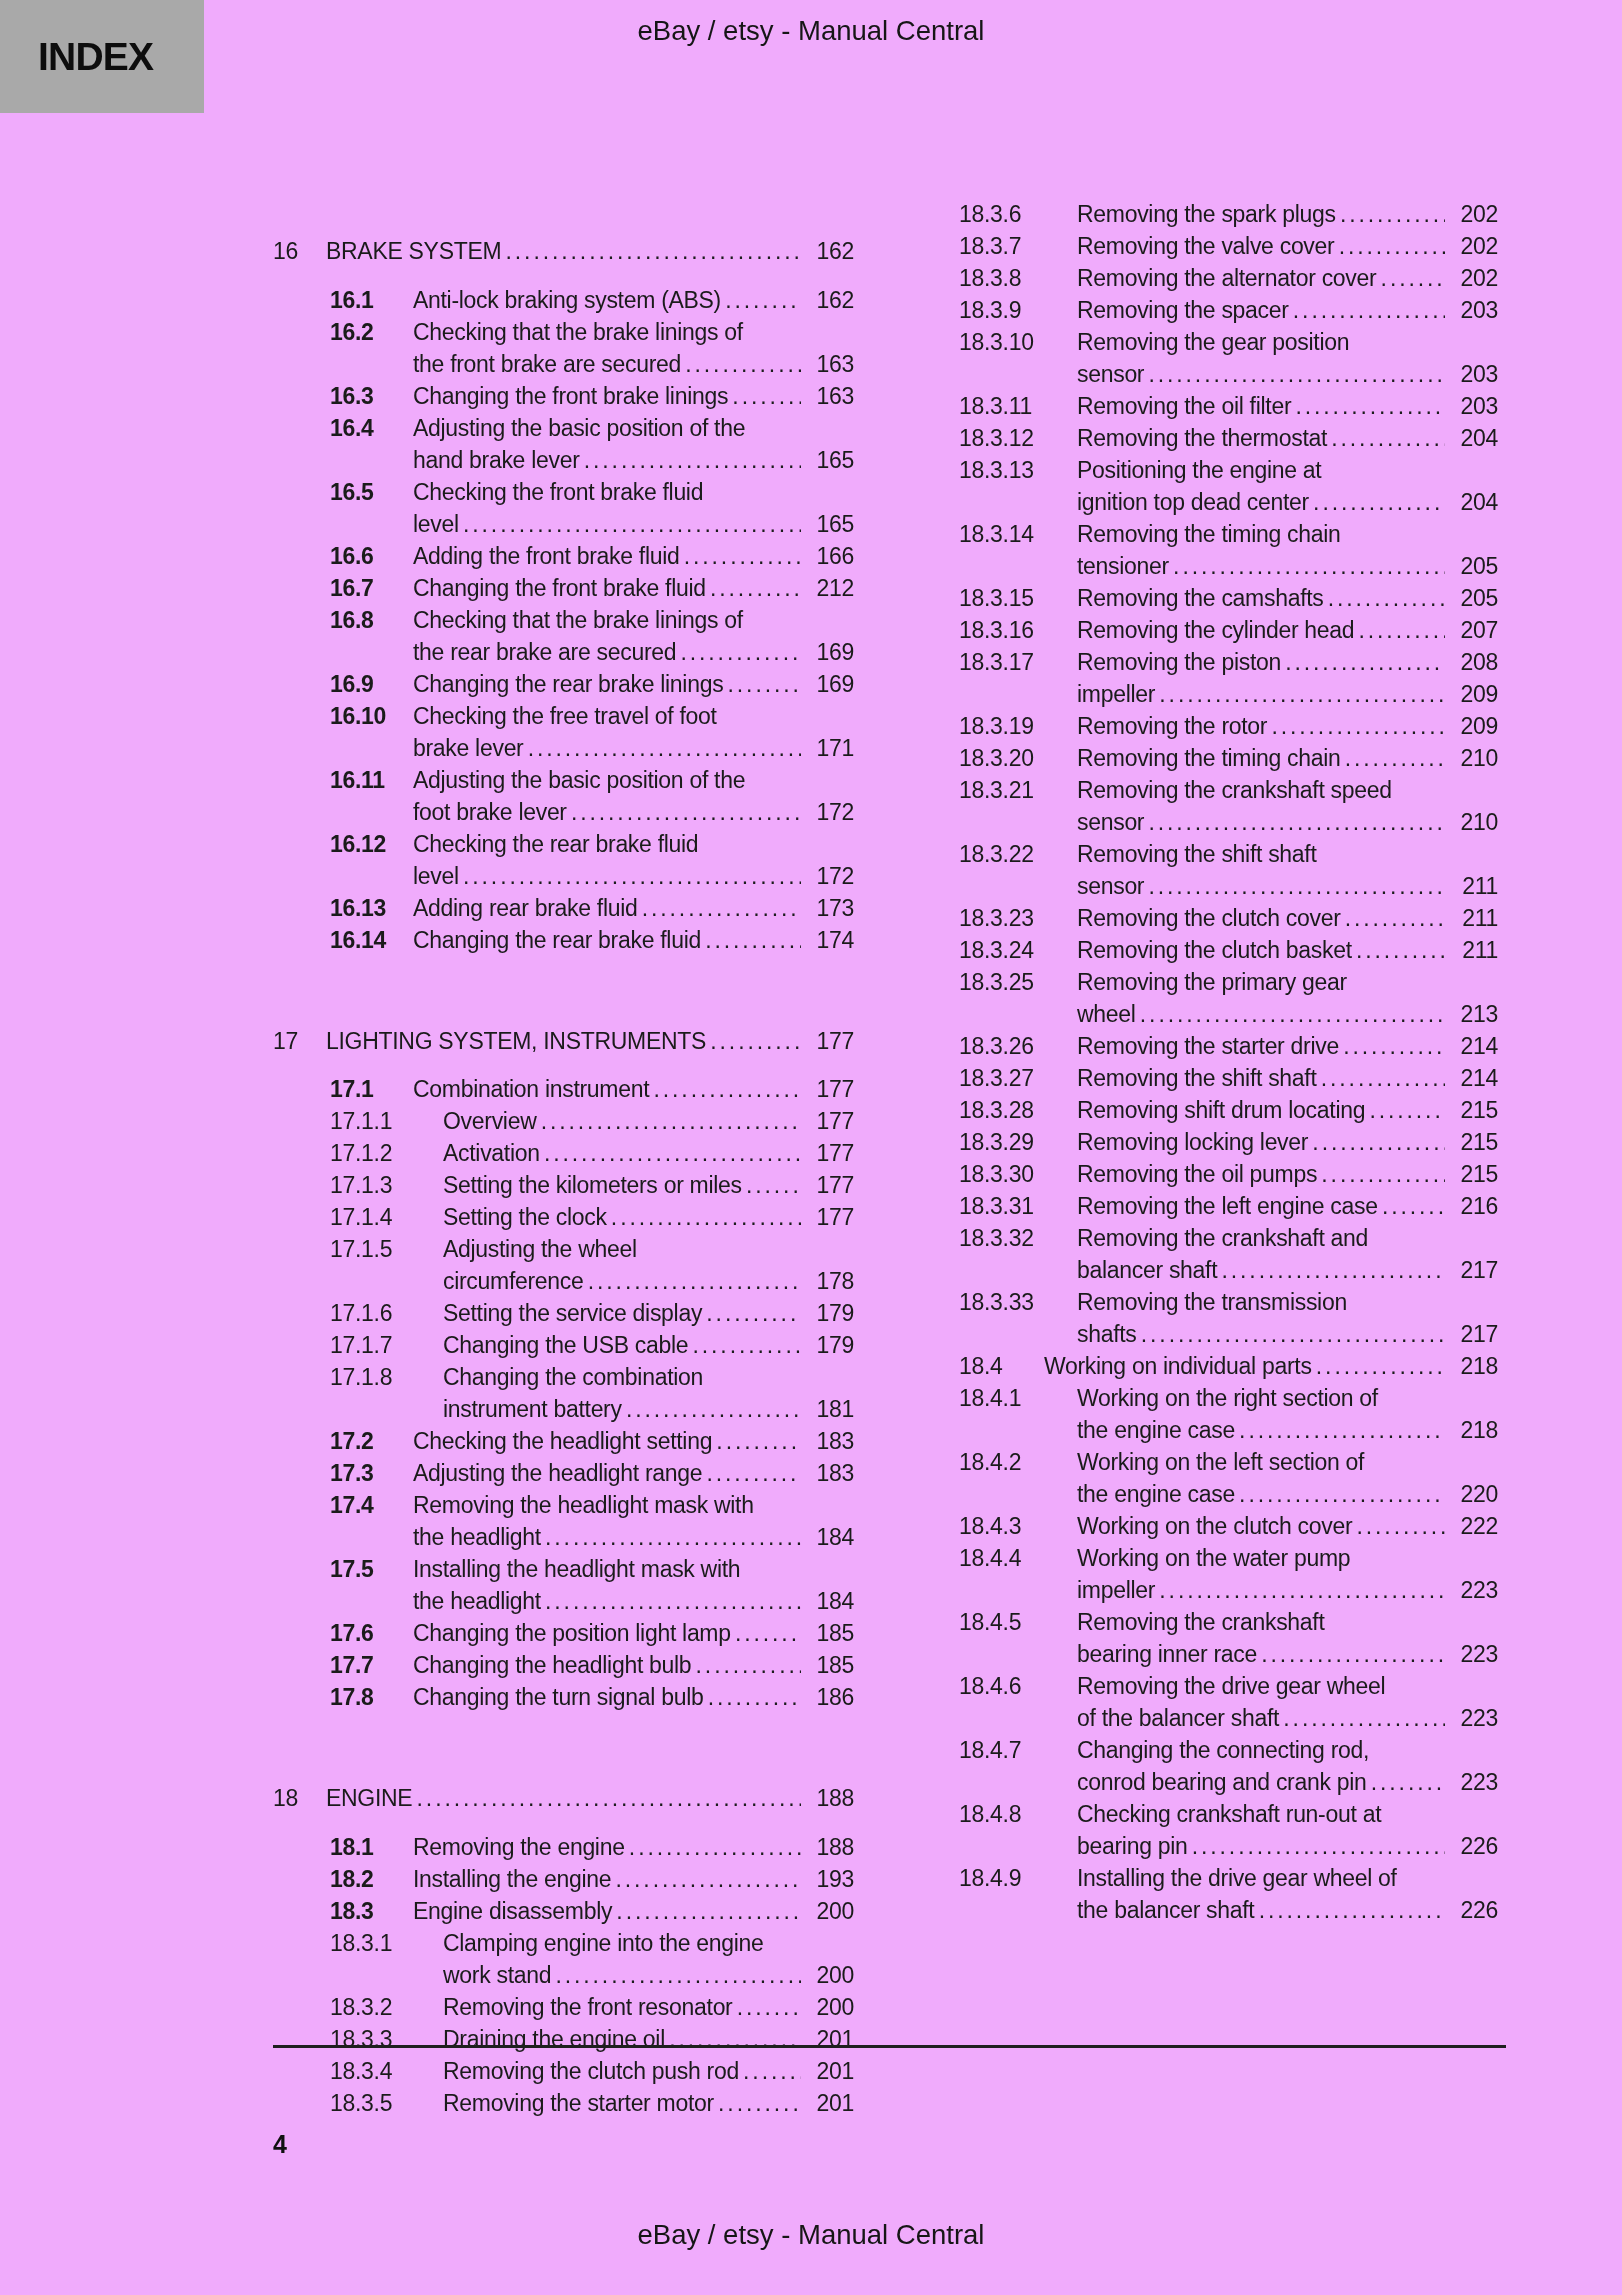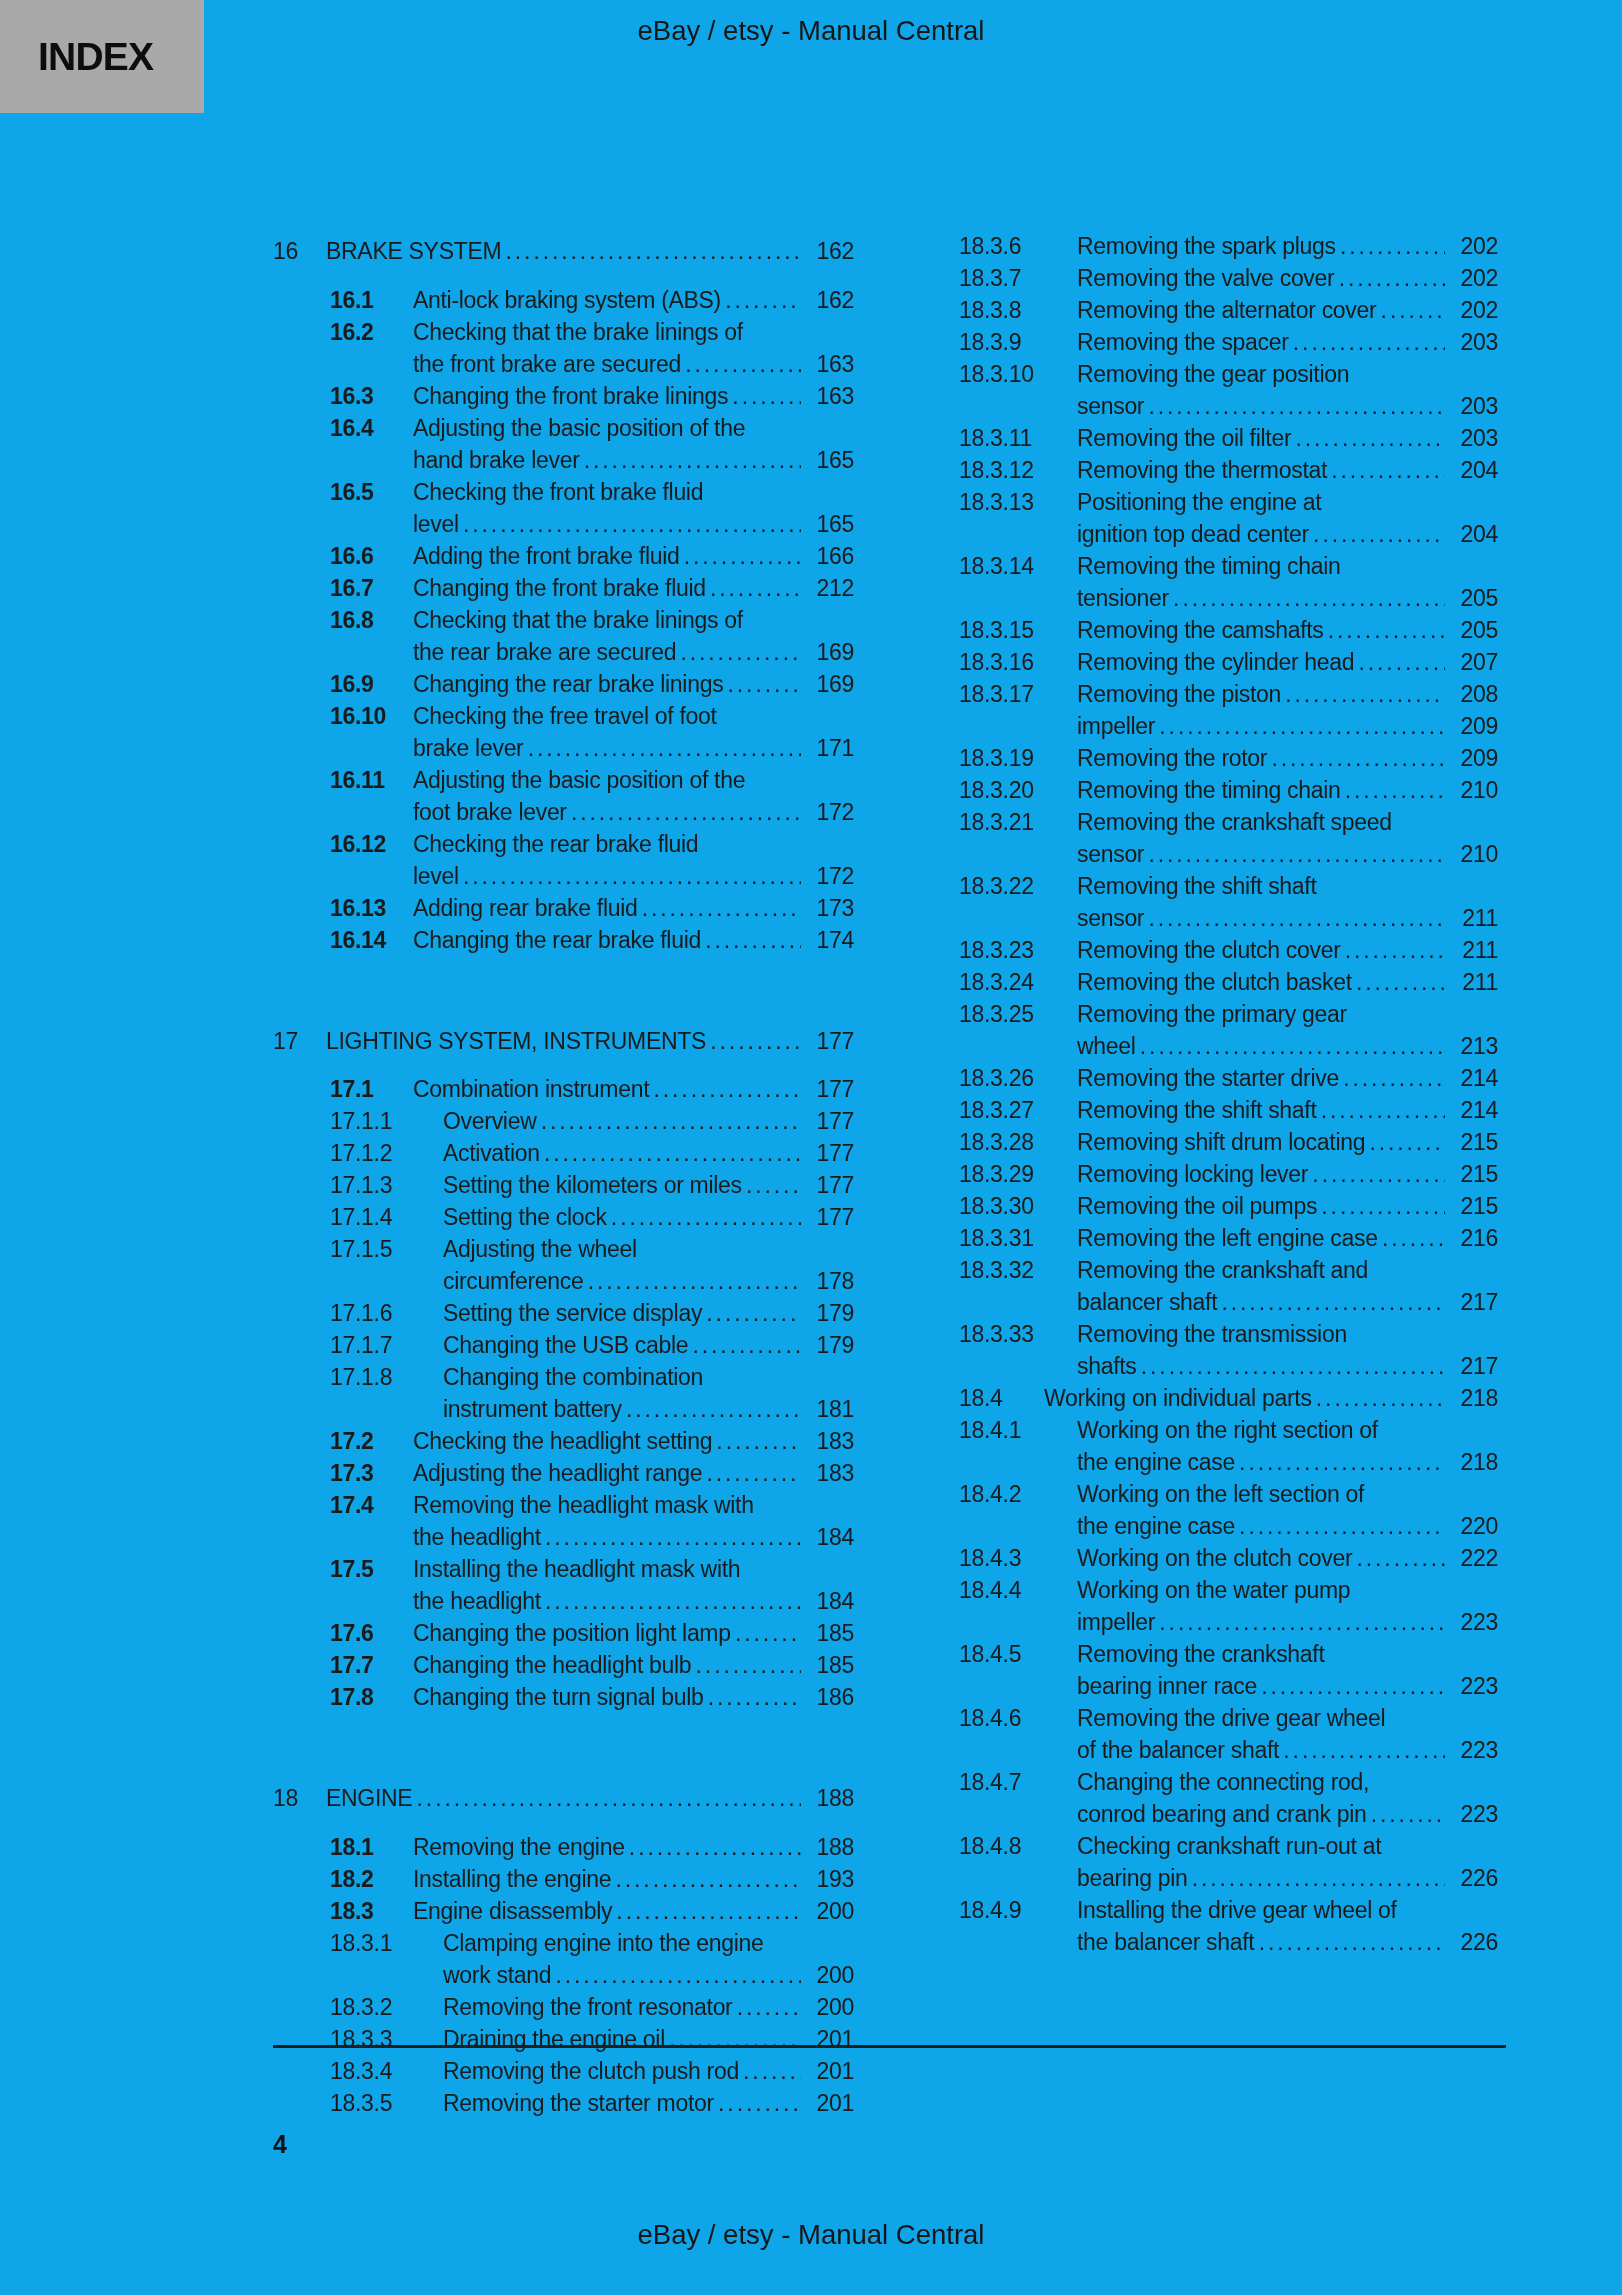--- a/index.html
+++ b/index.html
@@ -1,20 +1,20 @@
 <!DOCTYPE html>
 <html style="font-size:13.3px"><head>
 <meta charset="utf-8">
 <style>
   html, body { margin: 0; padding: 0; background: #ffffff; }
   .page {
     position: relative;
     width: 1622px;
     height: 2295px;
-    background: #0ea5e9;
+    background: #f0abfc;
     font-family: "Liberation Sans", "DejaVu Sans", sans-serif;
     color: #1b1b1b;
     overflow: hidden;
   }
 
   
   .index-tab {
     position: absolute;
     left: 0; top: 0;
     width: 204px; height: 113px;
@@ -50,21 +50,21 @@
 
   
   .col {
     position: absolute;
     top: 198px;
     font-size: 23px;
     line-height: 32px;
     letter-spacing: -0.3px;
   }
   .col-left  { left: 273px;  width: 581px; }
-  .col-right { left: 959px; width: 539px; margin-top: 32px; }
+  .col-right { left: 959px; width: 539px; }
 
   .entry { margin: 0; }
   .entry.lv1 { margin: 32px 0 16.7px 0; }
   .entry:first-child { margin-top: 0 !important; }
 
   .toc-row { display: flex; align-items: baseline; }
   .num { flex-shrink: 0; }
   .txt { flex-shrink: 0; white-space: nowrap; }
 
   .col-left .lv1 .num { width: 53px; margin-top: 37px; }

